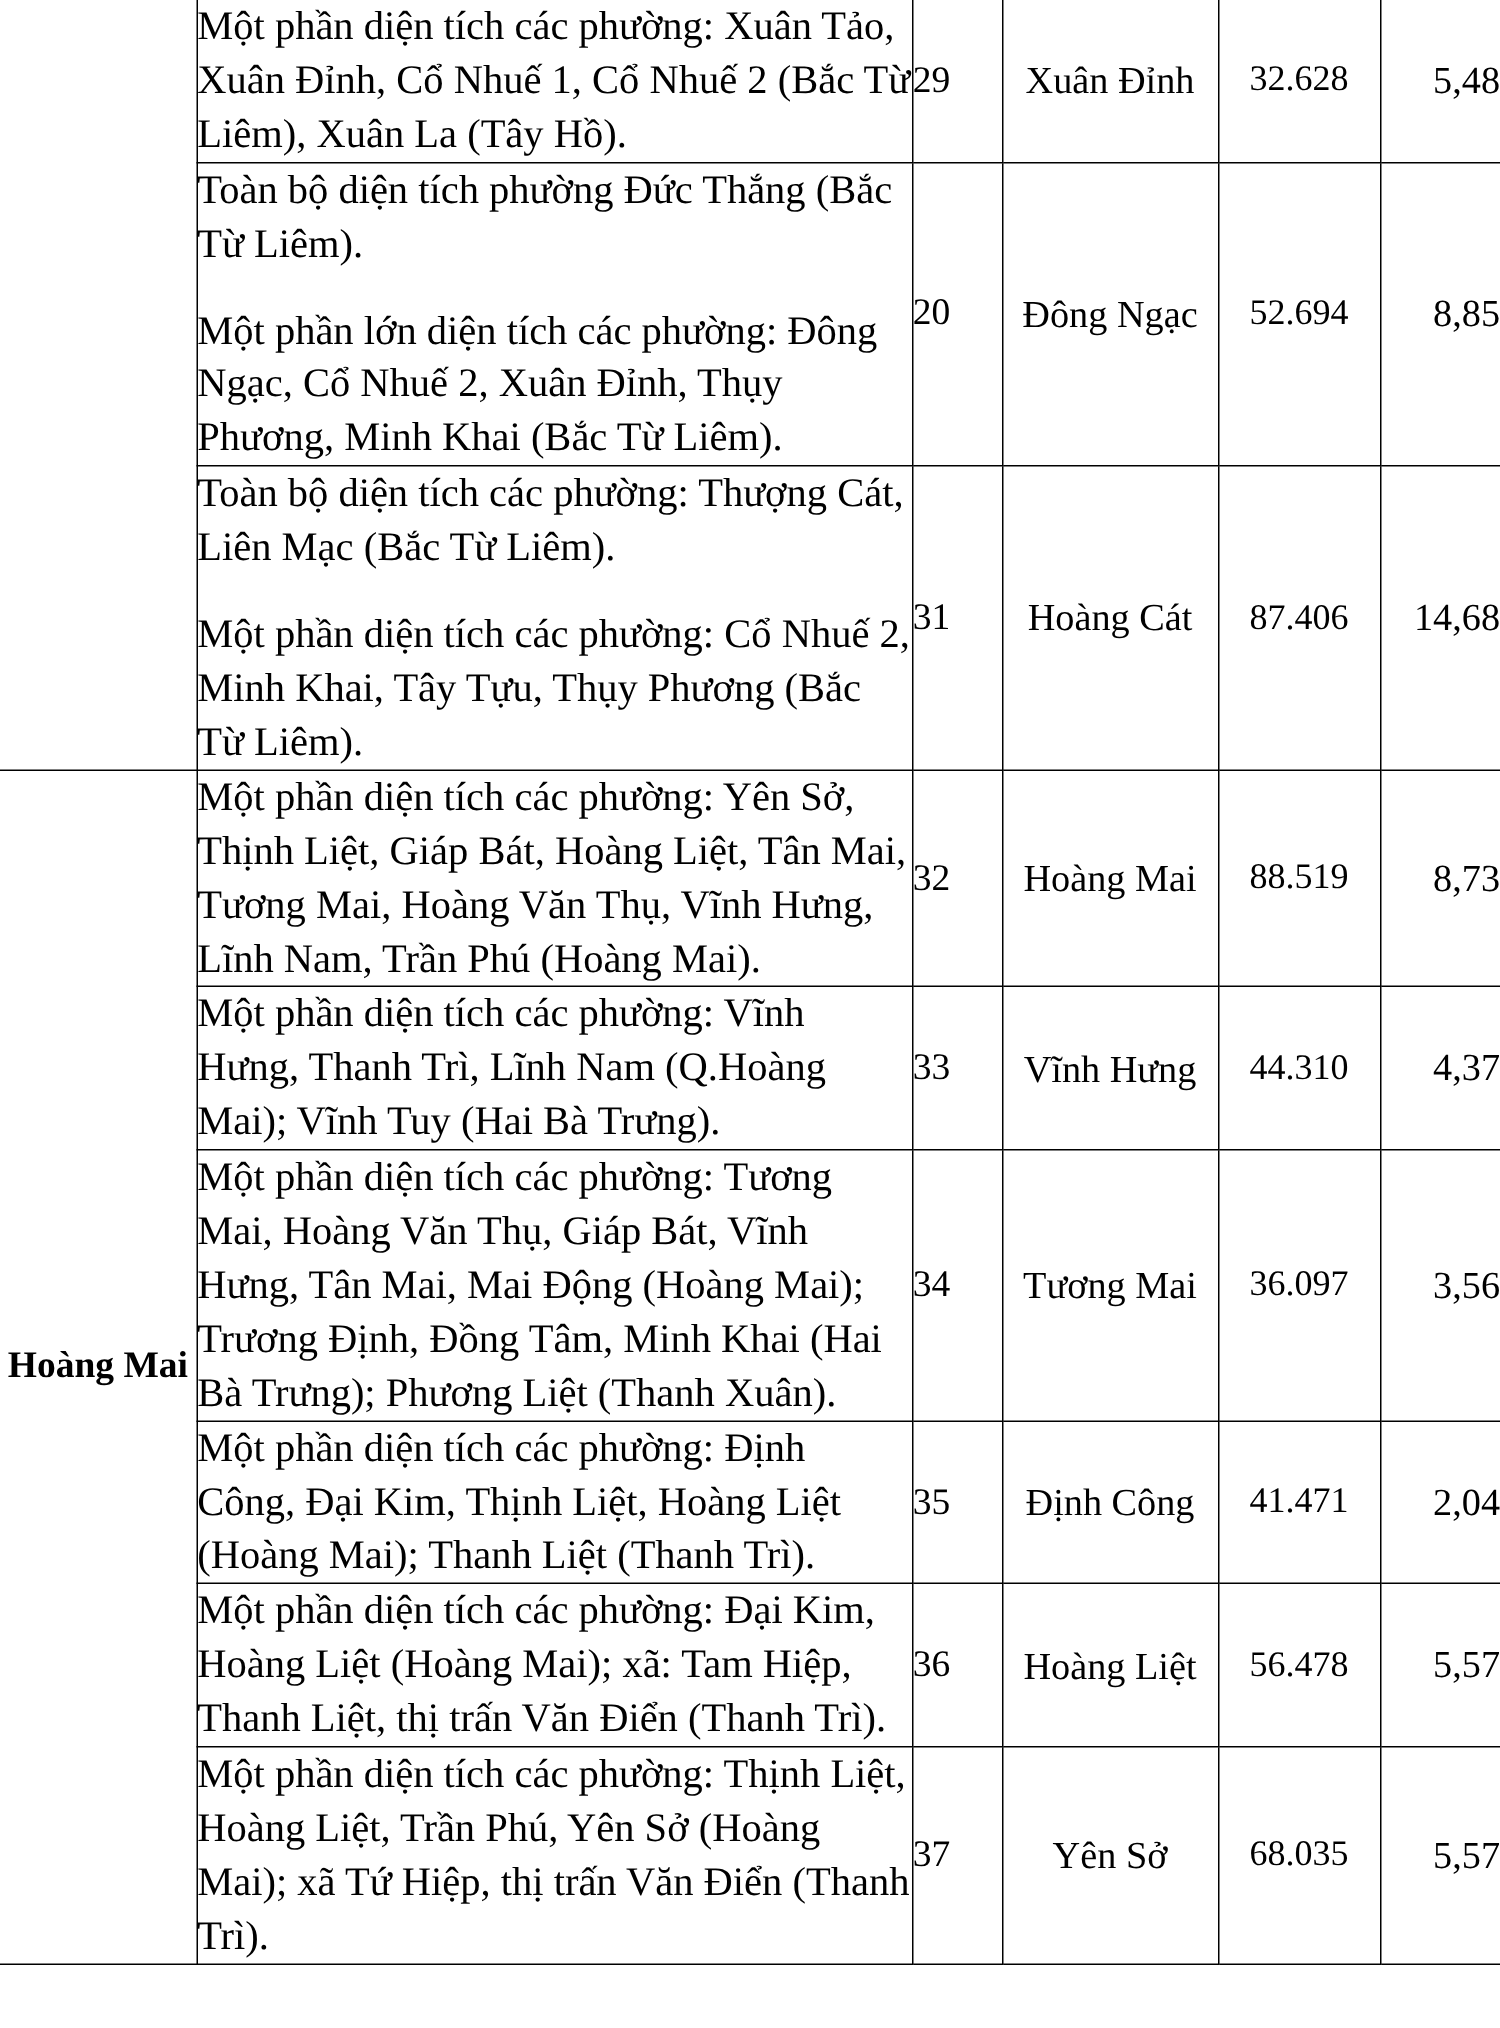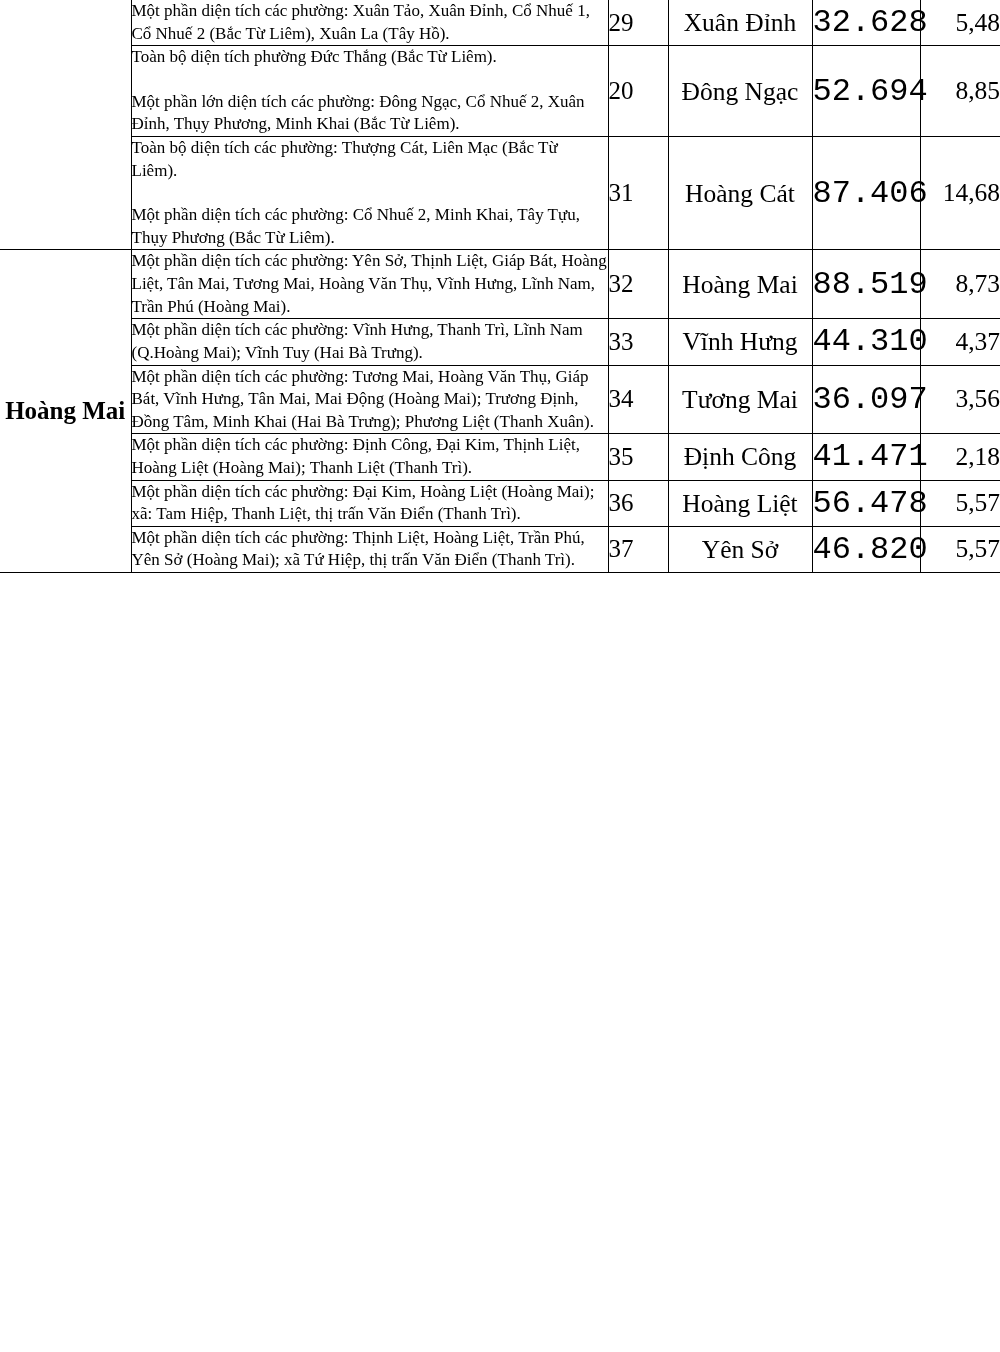--- a/index.html
+++ b/index.html
@@ -39,21 +39,21 @@
   .cell-district {
     text-align: center;
     font-weight: bold;
     font-size: 25px;
     line-height: 1.28;
     border-left: none !important;
     padding: 0 4px;
   }
 
   .cell-desc {
-    font-size: 17px;
+    font-size: 27px;
     line-height: 1.33;
     padding: 7px 11px 9px 14px;
     text-align: left;
     vertical-align: top;
   }
   .cell-desc p {
     margin: 0;
   }
   .cell-desc p + p {
     margin-top: 22px;
@@ -64,22 +64,21 @@
     font-size: 25px;
   }
   .cell-name {
     text-align: center;
     font-size: 25.5px;
     line-height: 1.3;
     padding: 0 3px;
   }
   .cell-pop {
     text-align: center;
-    font-size: 32px;
-    font-family: Liberation Mono, monospace;
+    font-size: 24px;
   }
   .cell-area {
     text-align: right;
     font-size: 25.5px;
     border-right: none !important;
   }
 
   
   tr.row-first > td {
     border-top: none;
@@ -163,37 +162,37 @@
       <td class="cell-area">3,56</td>
     </tr>
 
     <tr>
       <td class="cell-desc">
         <p>Một phần diện tích các phường: Định Công, Đại Kim, Thịnh Liệt, Hoàng Liệt (Hoàng Mai); Thanh Liệt (Thanh Trì).</p>
       </td>
       <td class="cell-no">35</td>
       <td class="cell-name">Định Công</td>
       <td class="cell-pop">41.471</td>
-      <td class="cell-area">2,18</td>
+      <td class="cell-area">2,04</td>
     </tr>
 
     <tr>
       <td class="cell-desc">
         <p>Một phần diện tích các phường: Đại Kim, Hoàng Liệt (Hoàng Mai); xã: Tam Hiệp, Thanh Liệt, thị trấn Văn Điển (Thanh Trì).</p>
       </td>
       <td class="cell-no">36</td>
       <td class="cell-name">Hoàng Liệt</td>
       <td class="cell-pop">56.478</td>
       <td class="cell-area">5,57</td>
     </tr>
 
     <tr>
       <td class="cell-desc">
         <p>Một phần diện tích các phường: Thịnh Liệt, Hoàng Liệt, Trần Phú, Yên Sở (Hoàng Mai); xã Tứ Hiệp, thị trấn Văn Điển (Thanh Trì).</p>
       </td>
       <td class="cell-no">37</td>
       <td class="cell-name">Yên Sở</td>
-      <td class="cell-pop">46.820</td>
+      <td class="cell-pop">68.035</td>
       <td class="cell-area">5,57</td>
     </tr>
 
   </tbody>
 </table>
 
 </body></html>

